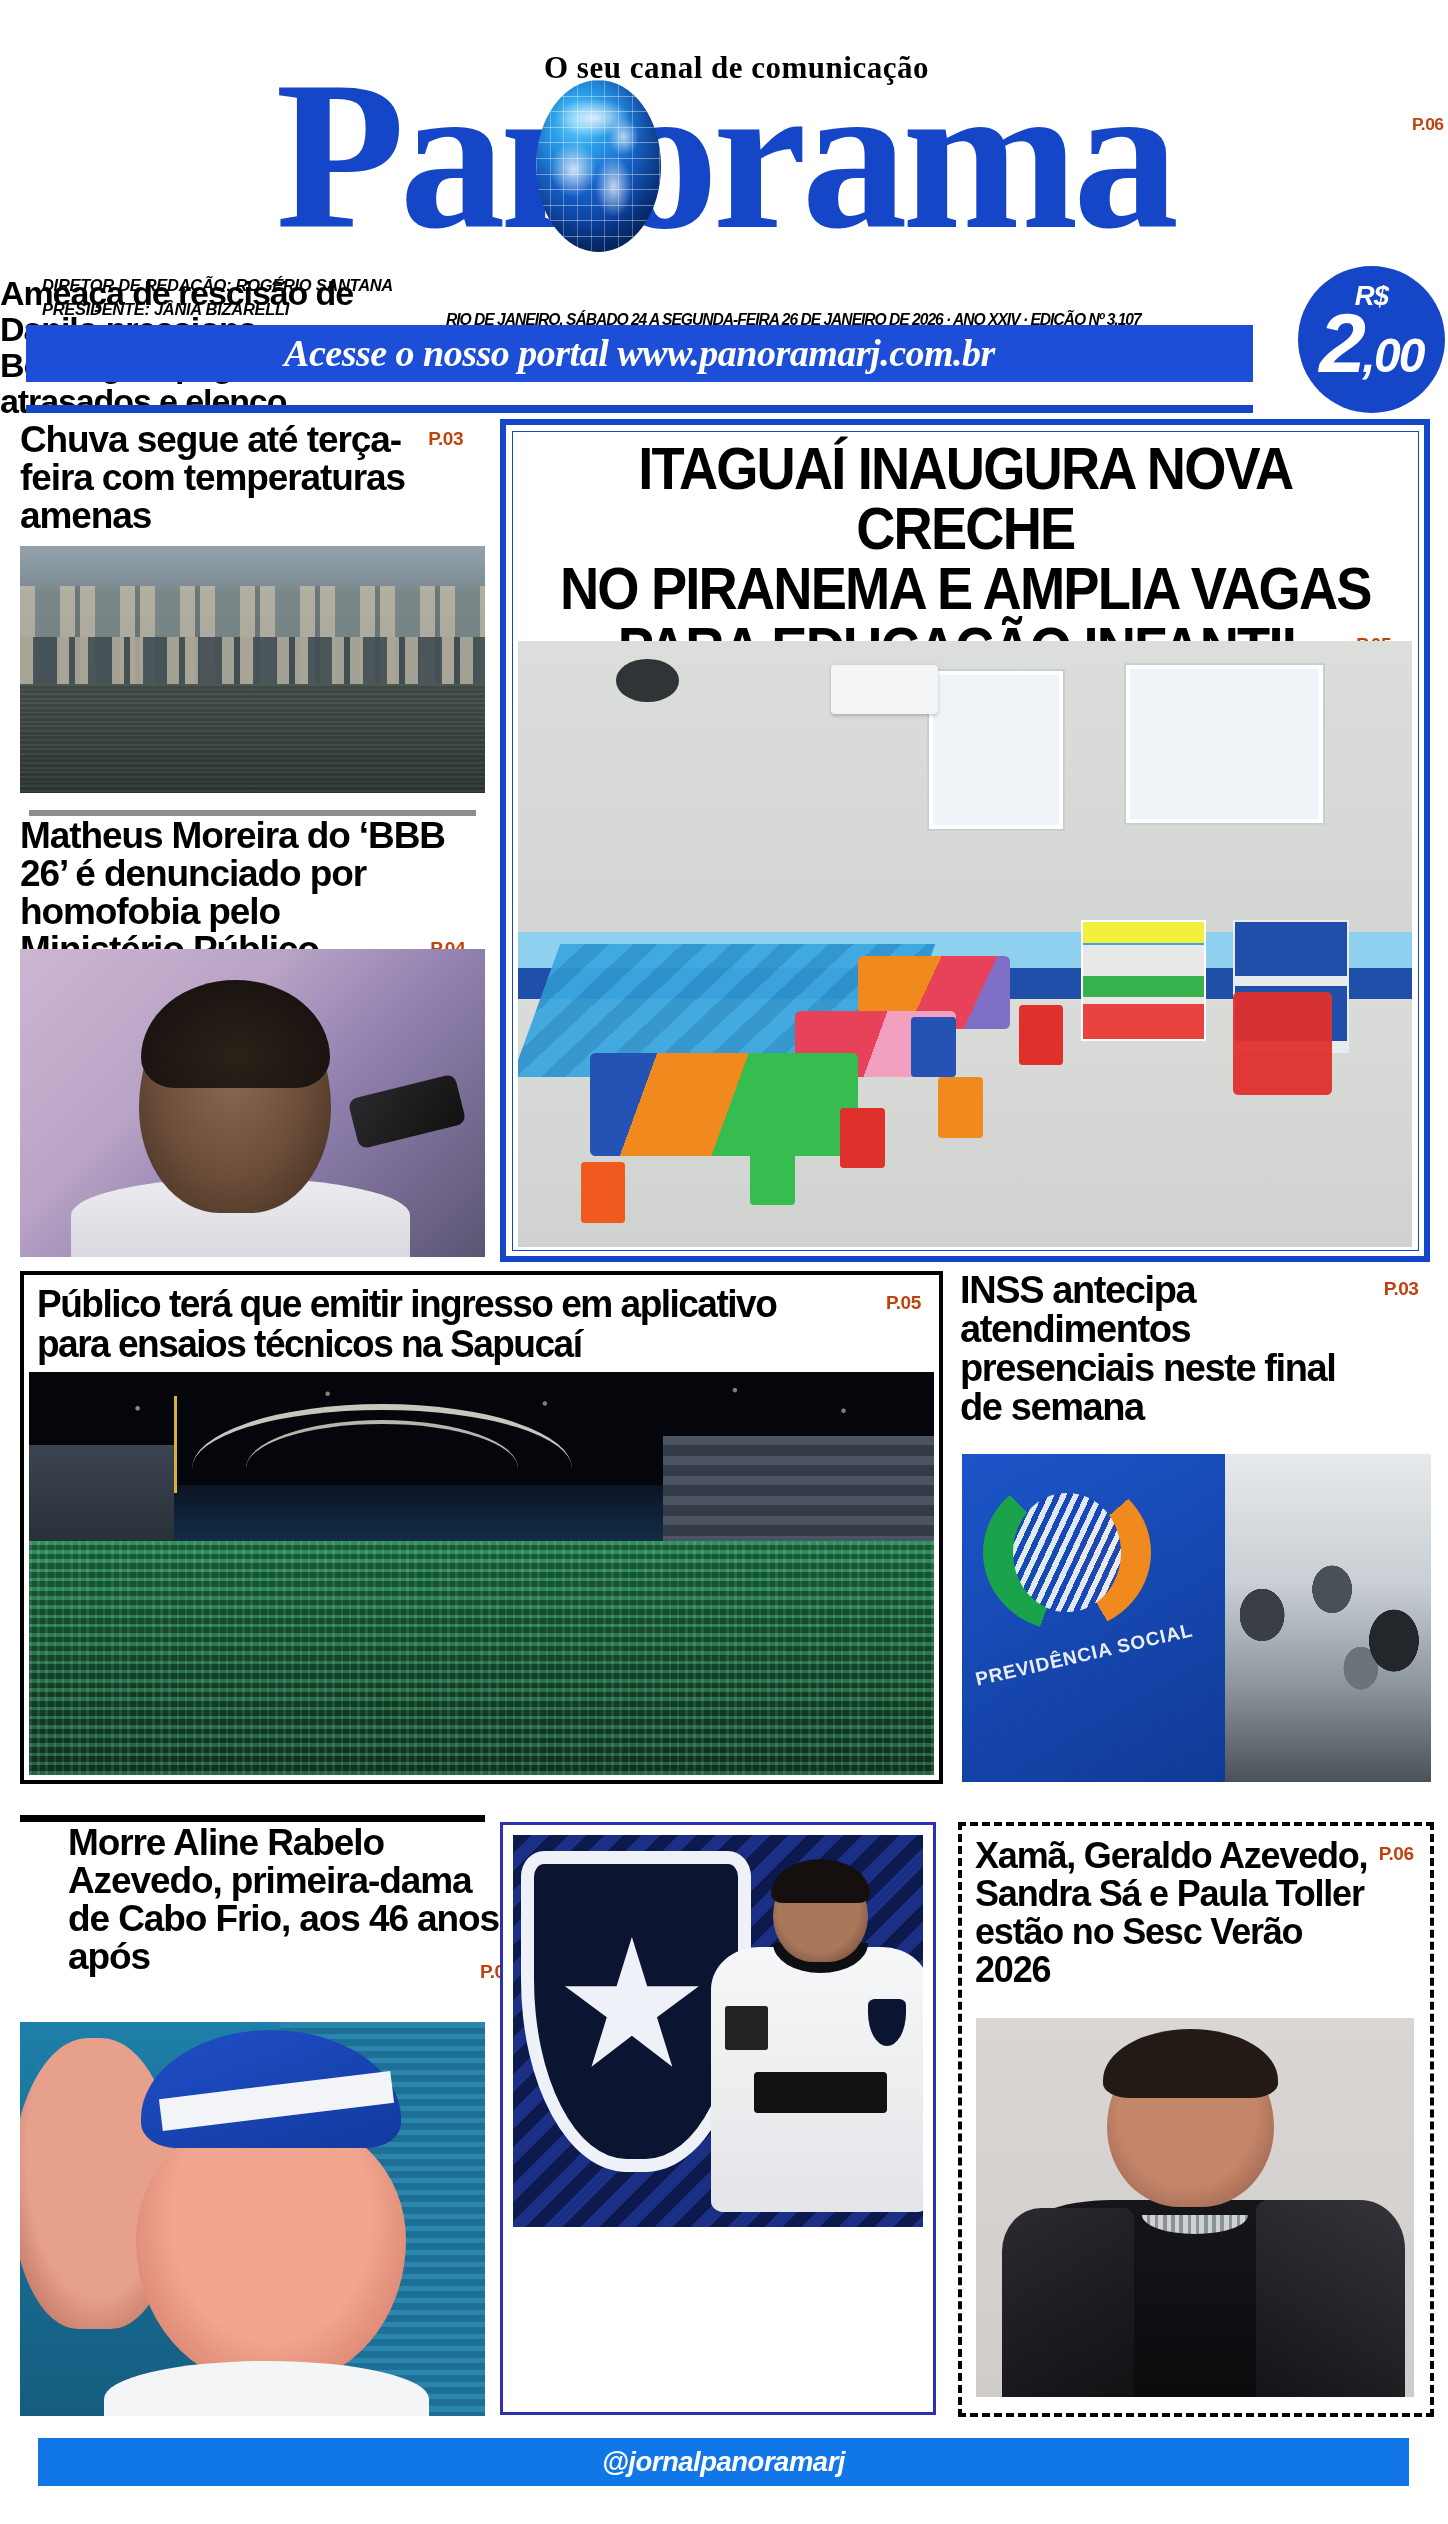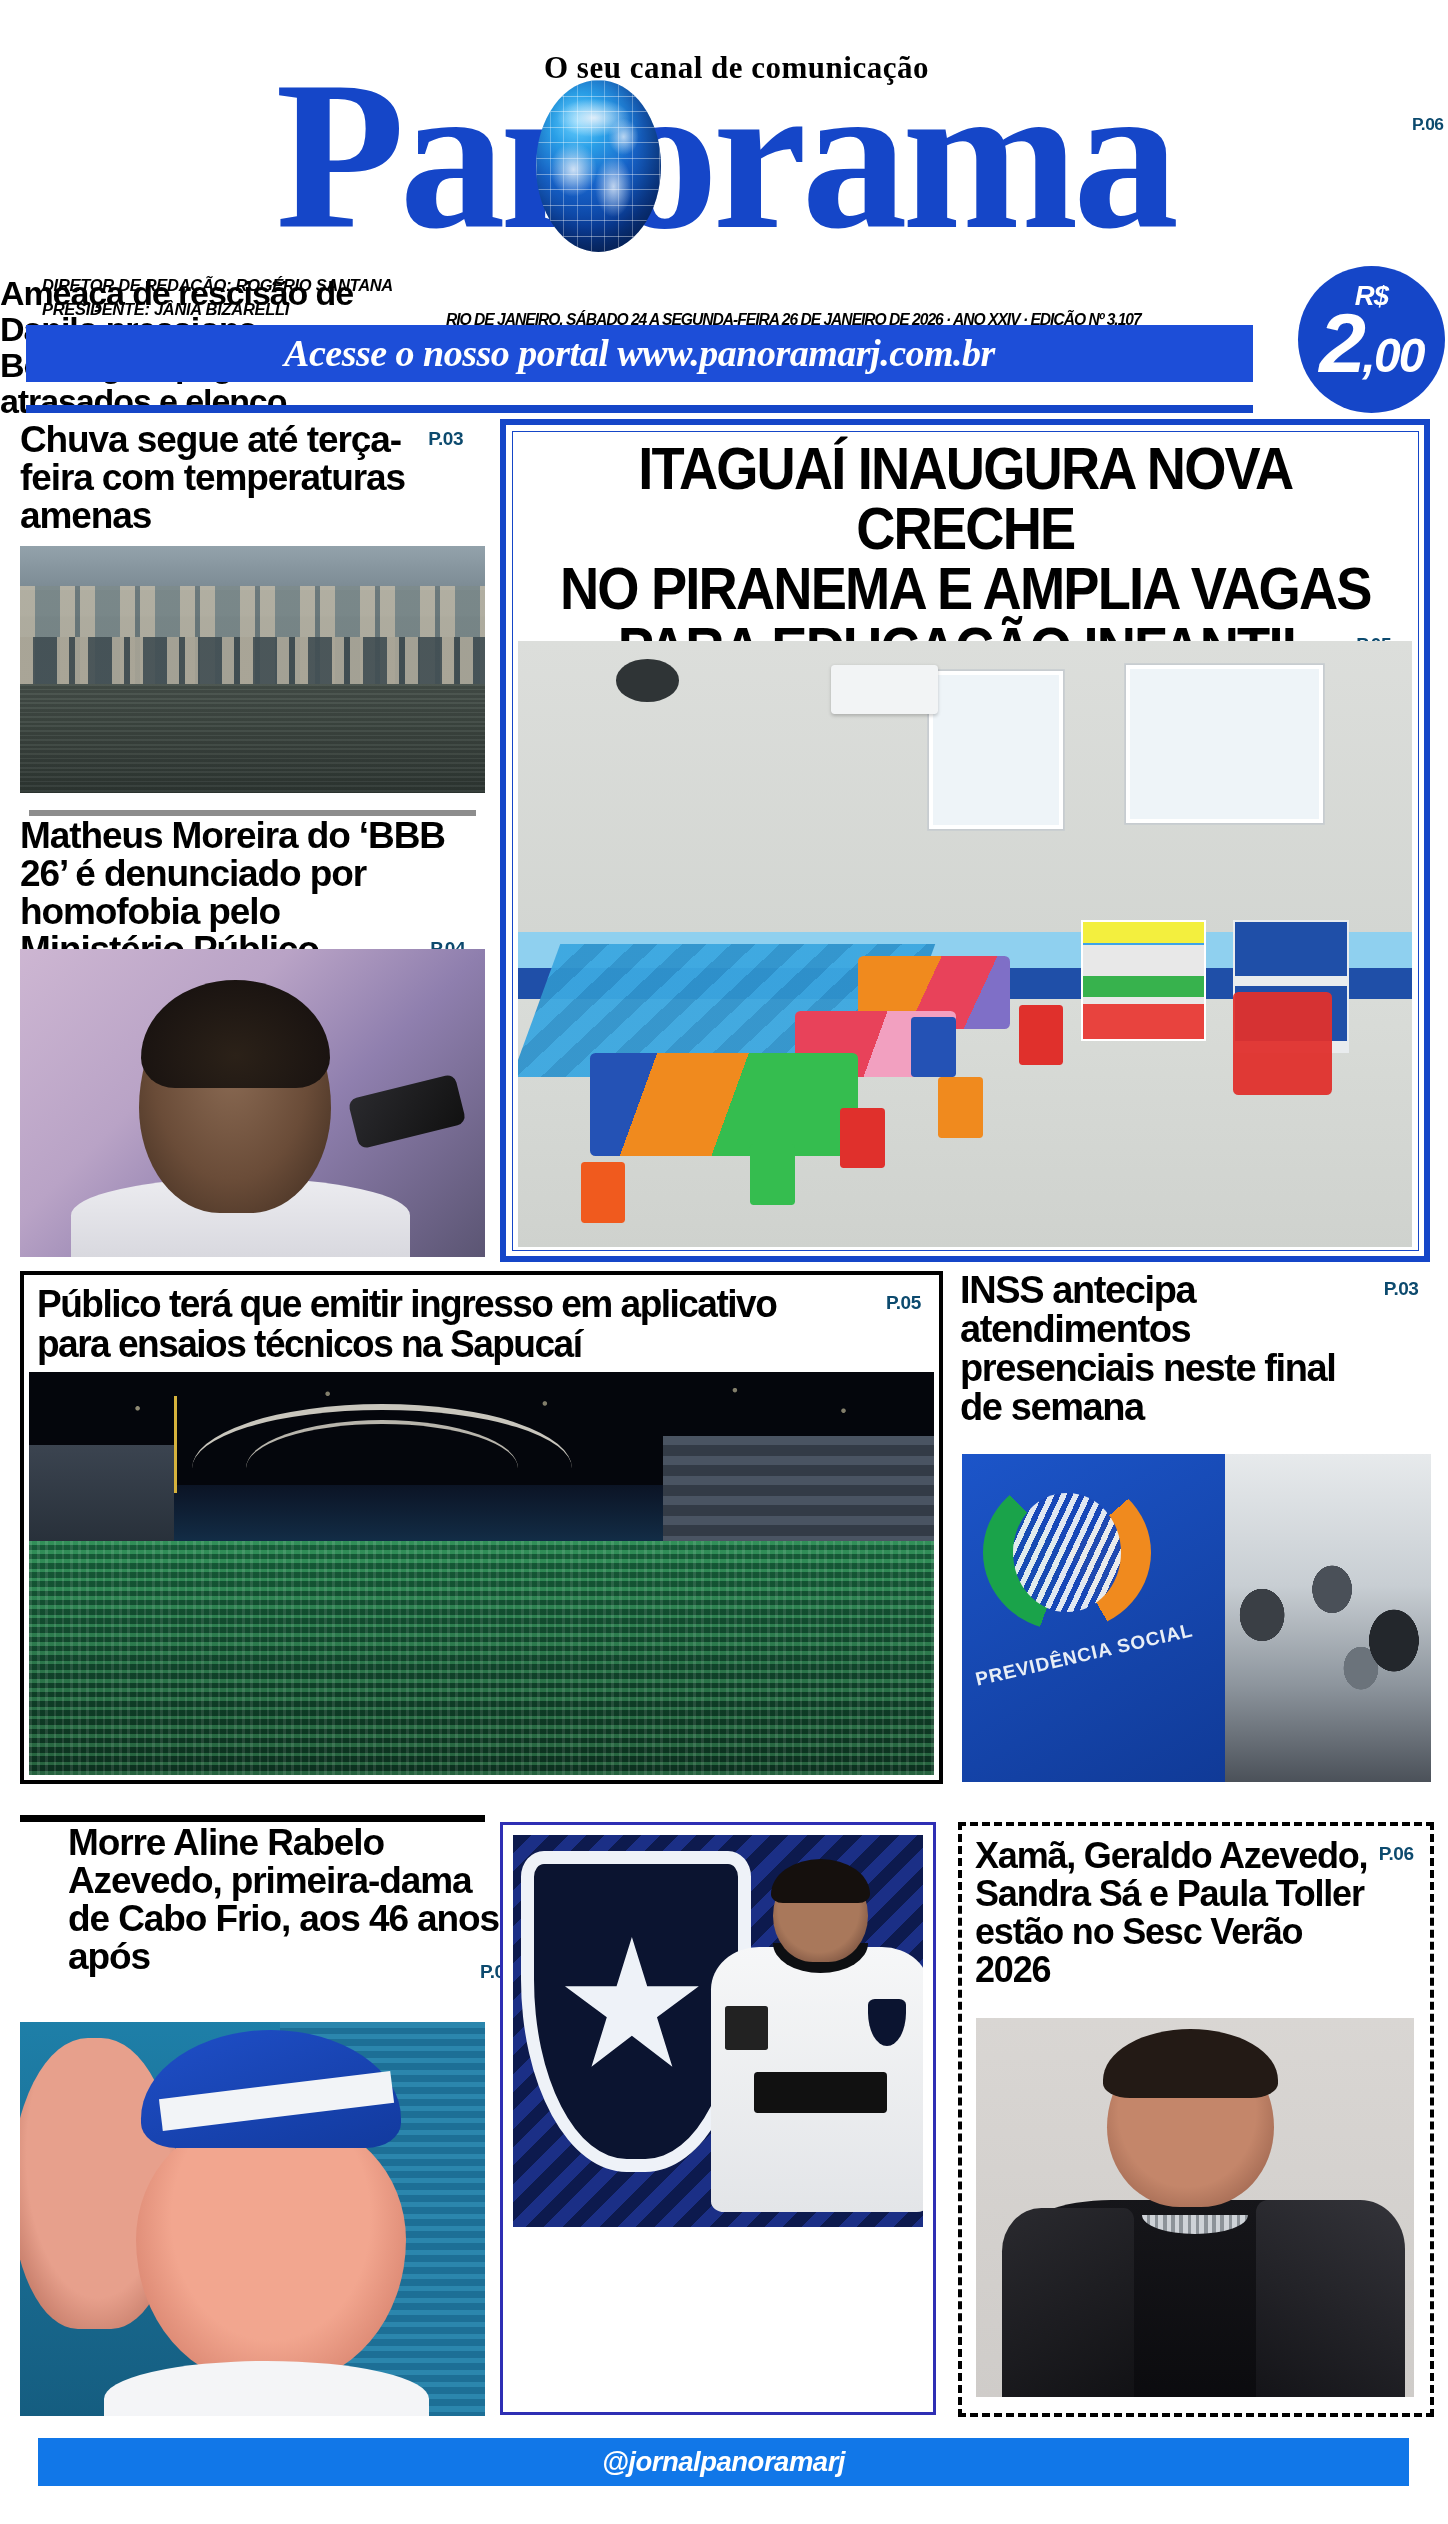--- a/index.html
+++ b/index.html
@@ -134,21 +134,21 @@
   .headline {
     font-family: "Liberation Sans", sans-serif;
     font-weight: 700;
     color: #000;
     letter-spacing: -1.1px;
   }
   .pageref {
     font-family: "Liberation Sans", sans-serif;
     font-weight: 700;
     font-size: 19px;
-    color: #0c4a6e;
+    color: #c2410c;
     letter-spacing: -0.5px;
     white-space: nowrap;
   }
 
   
   .box-weather {
     position: absolute; left: 20px; top: 421px;
     width: 465px; height: 375px;
   }
   .box-weather .h {

